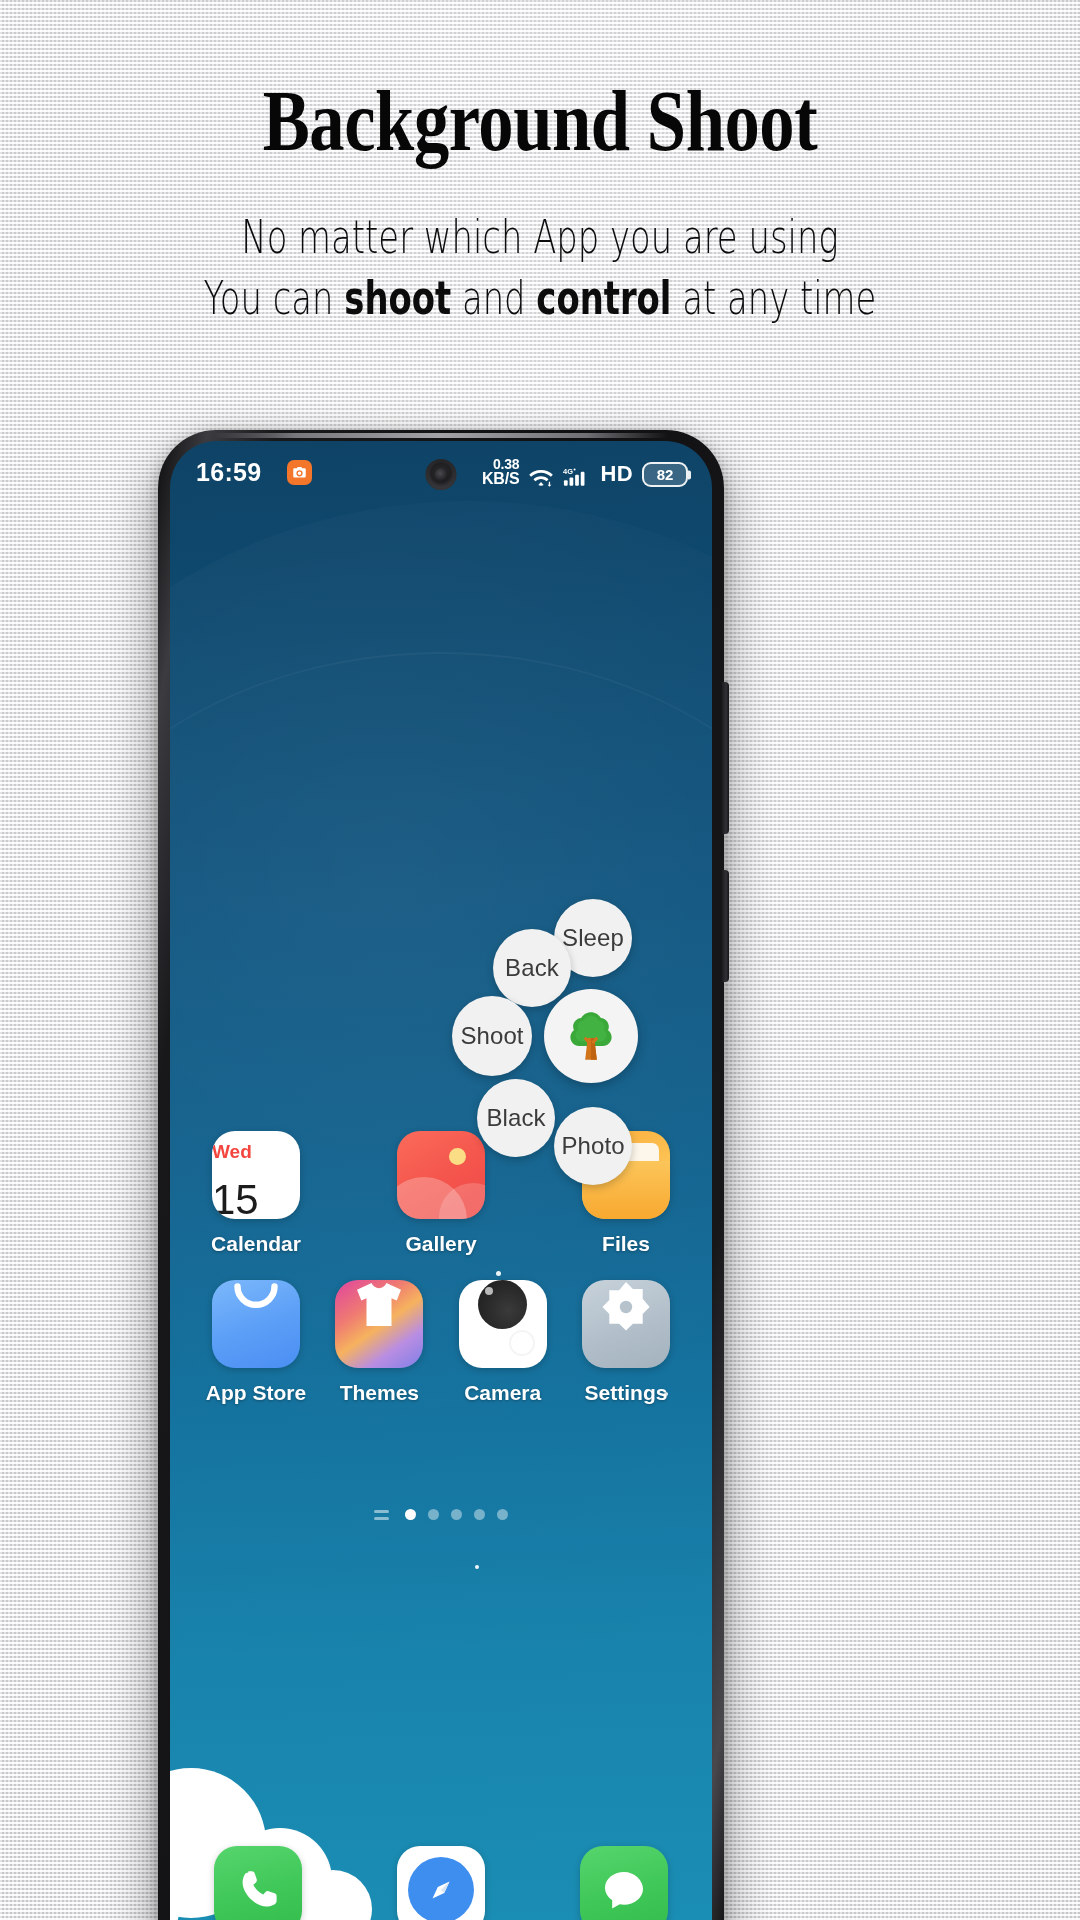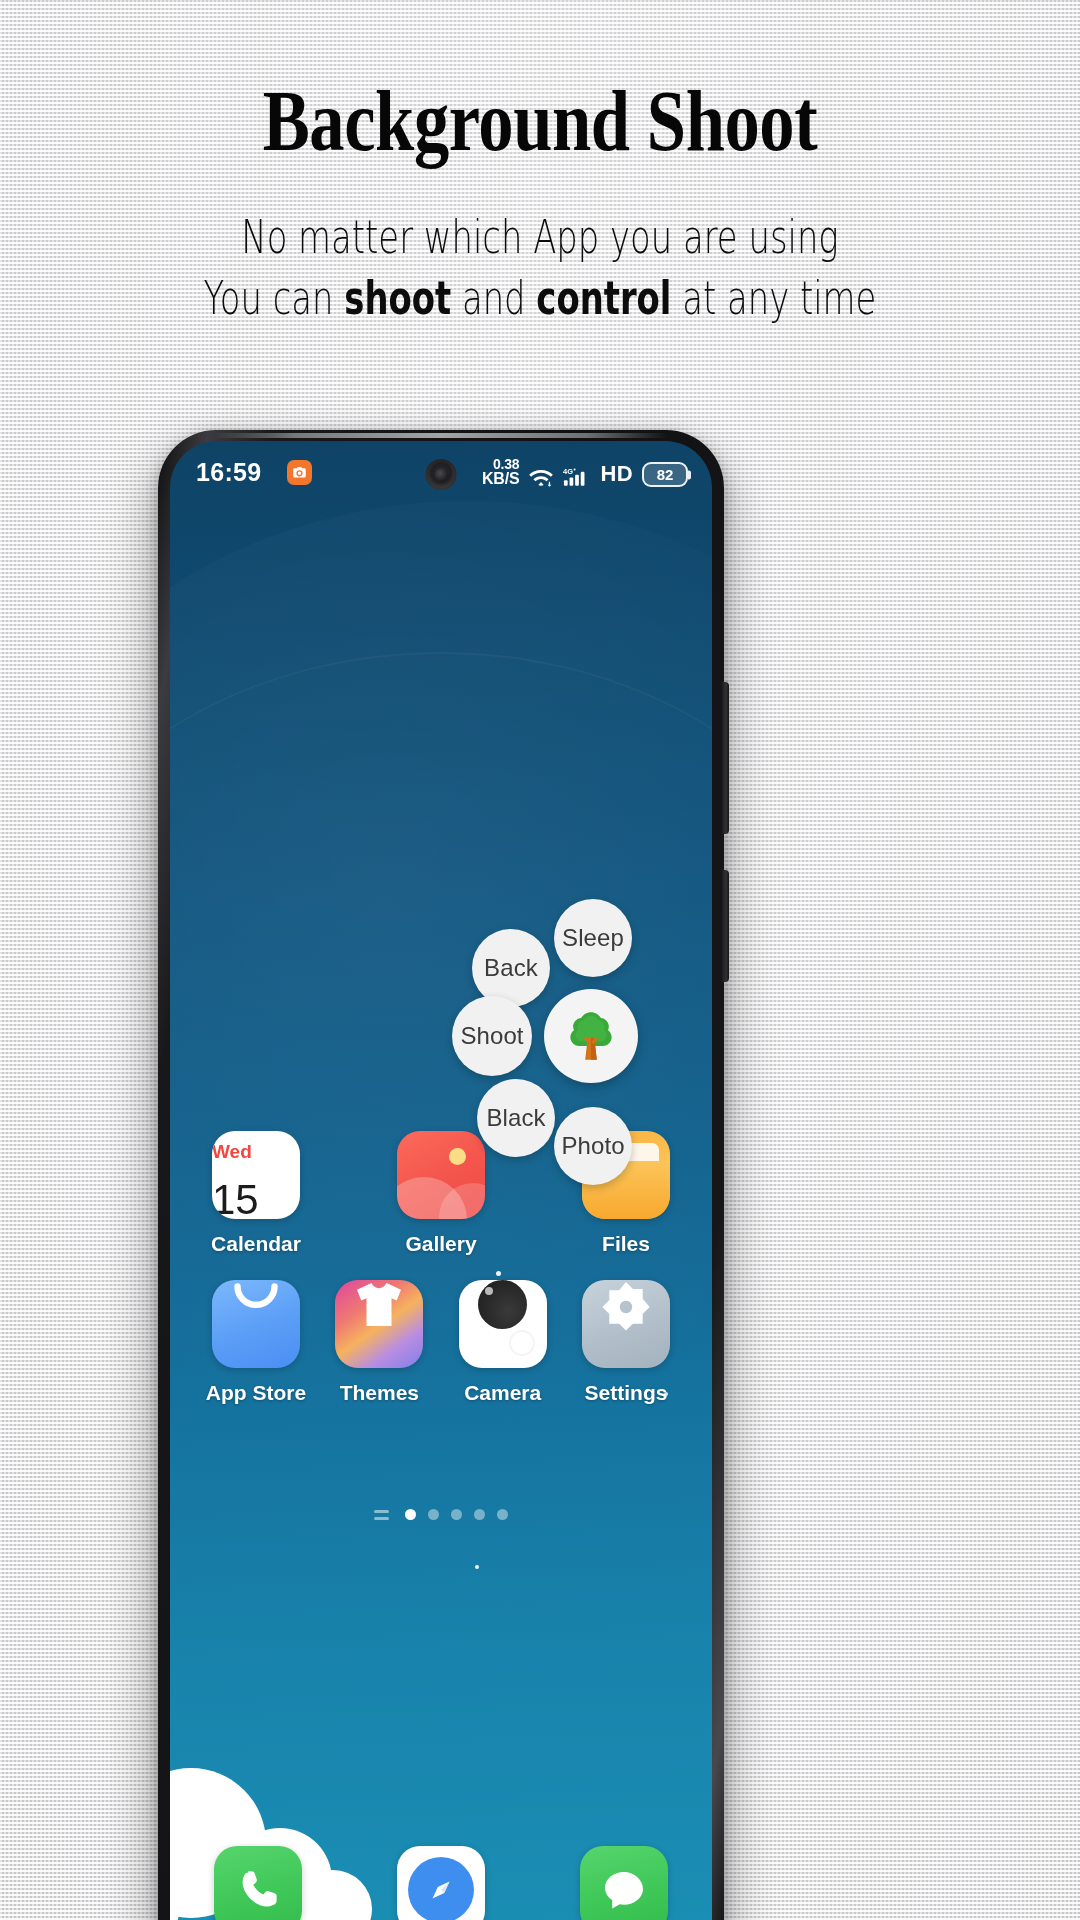--- a/index.html
+++ b/index.html
@@ -504,21 +504,21 @@
       <div class="sparkle" style="left:326px; top:830px; width:5px; height:5px;"></div>
       <div class="sparkle" style="left:494px; top:951px; width:4px; height:4px;"></div>
       <div class="sparkle" style="left:305px; top:1124px; width:4px; height:4px;"></div>
 
       <div class="bubbles">
 
         <div class="bubble" style="left:384px; top:458px; width:78px; height:78px;">
           <span>Sleep</span>
         </div>
 
-        <div class="bubble" style="left:302px; top:488px; width:78px; height:78px;">
+        <div class="bubble" style="left:323px; top:488px; width:78px; height:78px;">
           <span>Back</span>
         </div>
 
         <div class="bubble" style="left:282px; top:555px; width:80px; height:80px;">
           <span>Shoot</span>
         </div>
 
         <div class="bubble bubble-tree" style="left:374px; top:548px; width:94px; height:94px;">
           <svg viewBox="0 0 64 64">
             <circle cx="20.5" cy="21.5" r="6.4" fill="#4f9e57"></circle>

